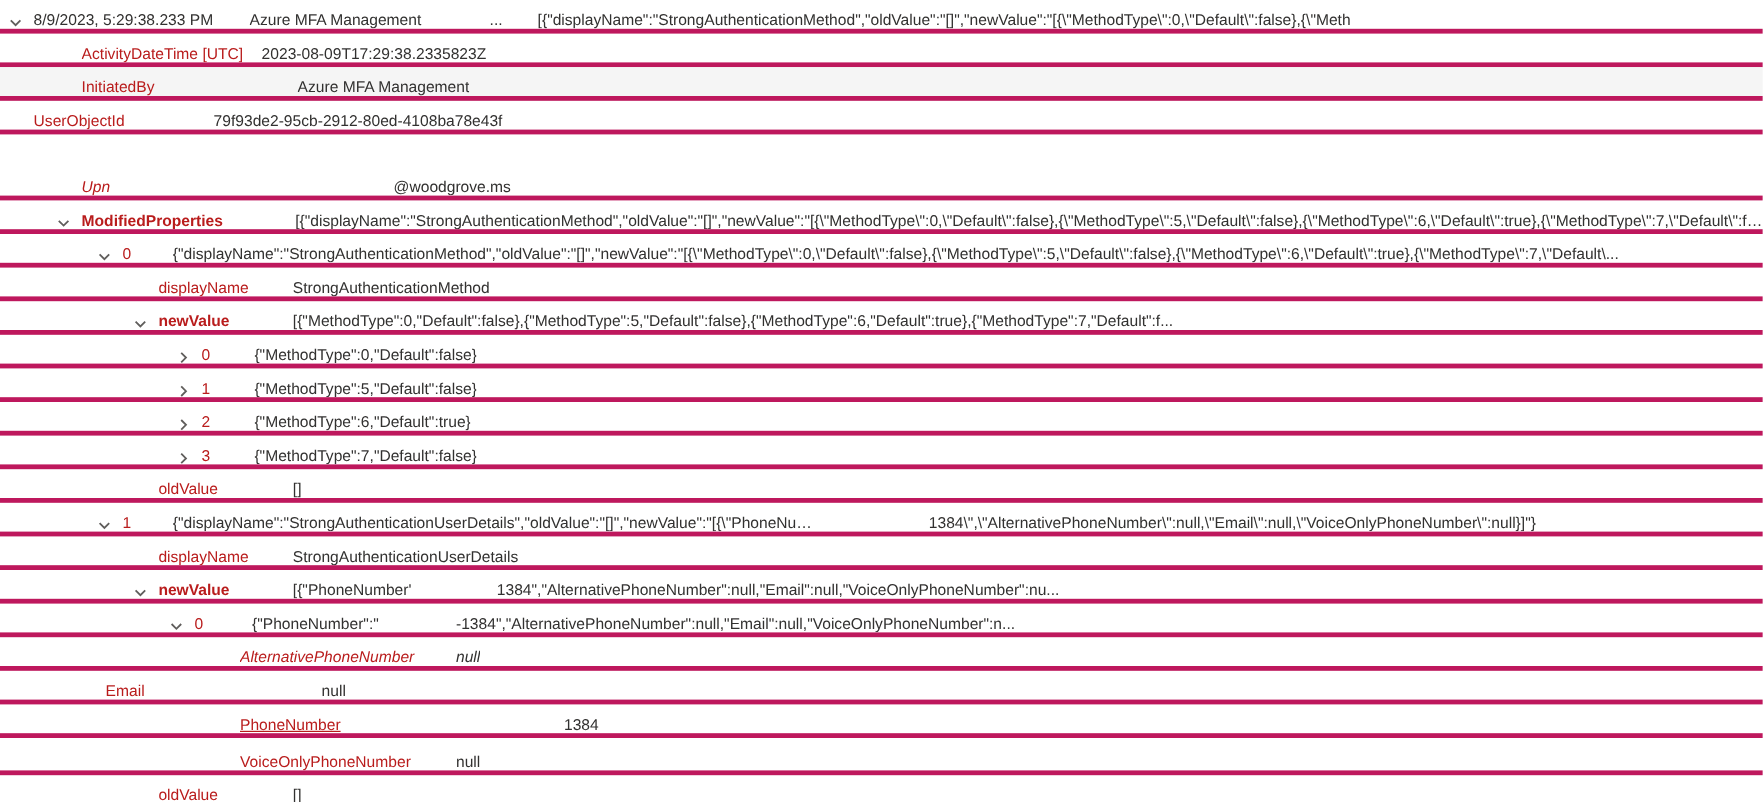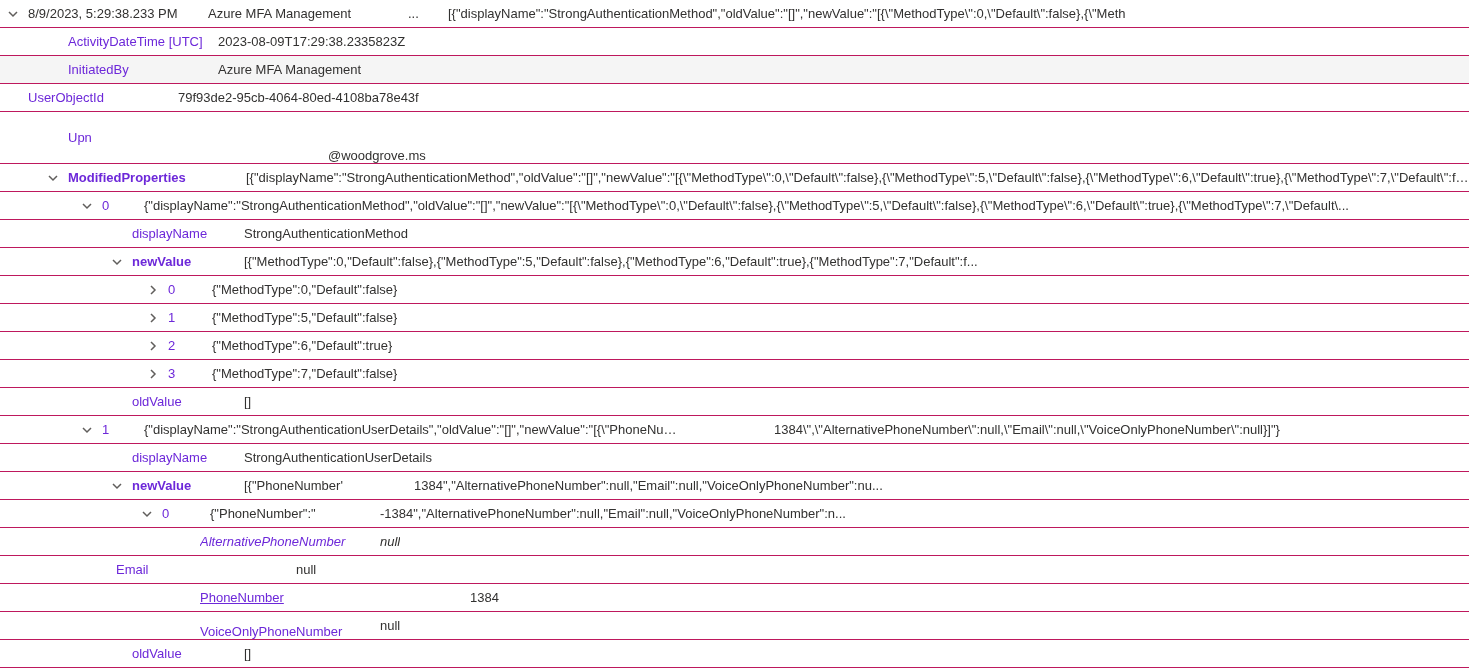--- a/index.html
+++ b/index.html
@@ -6,42 +6,43 @@
   body {
     font-family: "Segoe UI", Arial, sans-serif;
     font-size: 13px;
     color: #323130;
     background: #ffffff;
     width: 1469px;
     overflow-x: hidden;
   }
   .row {
     display: flex;
-    align-items: center;
+    align-items: flex-end;
     min-height: 28px;
-    border-bottom: 1px solid #be185d;
+    border-bottom: 4px solid #be185d;
     white-space: nowrap;
     overflow: hidden;
     text-overflow: ellipsis;
   }
   .row.shade {
     background: #f5f5f5;
+    gap: 30px;
   }
   .chev {
     width: 14px;
     display: inline-flex;
     justify-content: center;
     align-items: center;
     font-size: 10px;
     color: #605e5c;
     cursor: pointer;
     margin-right: 8px;
   }
   .chev svg { width: 10px; height: 10px; }
-  .lbl { color: #6d28d9; }
+  .lbl { color: #b91c1c; }
   .bold { font-weight: 600; }
   .val { color: #323130; }
   .cell { display:inline-block; vertical-align: top; overflow:hidden; text-overflow:ellipsis; }
 </style>
 </head>
 <body>
 
 <div class="row" style="padding-left:6px;">
   <span class="chev">
     <svg viewBox="0 0 10 10">
@@ -59,25 +60,25 @@
   <span class="cell val">2023-08-09T17:29:38.2335823Z</span>
 </div>
 
 <div class="row shade" style="padding-left:68px;">
   <span class="cell lbl" style="width:150px;">InitiatedBy</span>
   <span class="cell val">Azure MFA Management</span>
 </div>
 
 <div class="row" style="padding-left:28px;">
   <span class="cell lbl" style="width:150px;">UserObjectId</span>
-  <span class="cell val">79f93de2-95cb-4064-80ed-4108ba78e43f</span>
+  <span class="cell val">79f93de2-95cb-2912-80ed-4108ba78e43f</span>
 </div>
 
 <div class="row" style="padding-left:68px;">
-  <span class="cell lbl" style="width:150px;">Upn</span>
+  <span class="cell lbl" style="width:150px;font-style:italic;">Upn</span>
   <span class="cell val" style="padding-left:110px;margin-top:36px;">@woodgrove.ms</span>
 </div>
 
 <div class="row" style="padding-left:46px;">
   <span class="chev">
     <svg viewBox="0 0 10 10">
         <path d="M1 3 L5 7 L9 3" fill="none" stroke="#605e5c" stroke-width="1.5"></path>
       </svg>
   </span>
   <span class="cell lbl bold" style="width:178px;">ModifiedProperties</span>
@@ -187,21 +188,21 @@
   </span>
   <span class="cell lbl" style="width:48px;">0</span>
   <span class="cell val" style="width:170px;">{"PhoneNumber":"</span>
   <span class="cell val">-1384","AlternativePhoneNumber":null,"Email":null,"VoiceOnlyPhoneNumber":n...</span>
 </div>
 
 <div class="row" style="padding-left:200px;font-style:italic;">
   <span class="cell lbl" style="width:180px;">AlternativePhoneNumber</span>
   <span class="cell val">null</span>
 </div>
-<div class="row" style="padding-left:116px;">
+<div class="row" style="padding-left:88px;">
   <span class="cell lbl" style="width:180px;">Email</span>
   <span class="cell val">null</span>
 </div>
 <div class="row" style="padding-left:200px;">
   <span class="cell lbl" style="width:180px;text-decoration:underline;">PhoneNumber</span>
   <span class="cell val" style="padding-left:90px;">1384</span>
 </div>
 <div class="row" style="padding-left:200px;">
   <span class="cell lbl" style="width:180px;margin-top:12px;">VoiceOnlyPhoneNumber</span>
   <span class="cell val">null</span>

